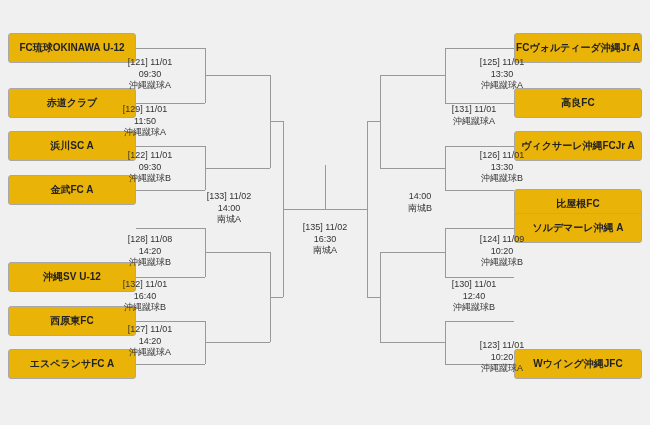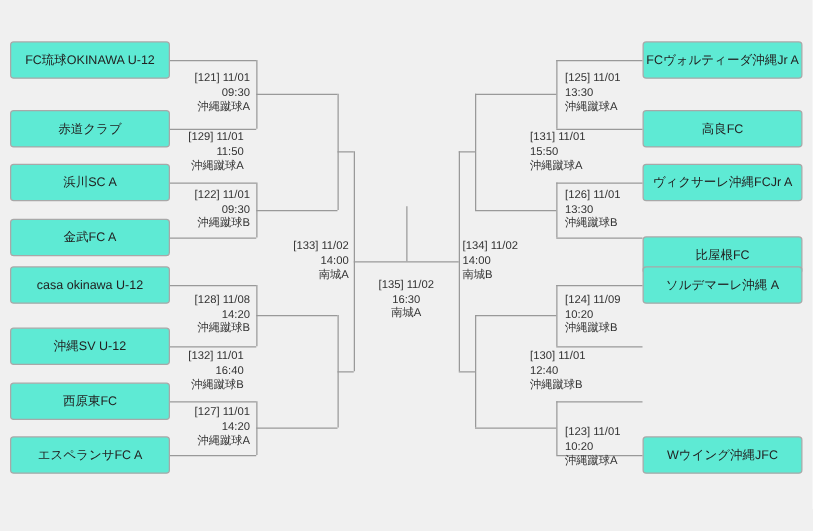--- a/index.html
+++ b/index.html
@@ -1,38 +1,37 @@
 <!DOCTYPE html>
 <html><head>
 <meta charset="utf-8">
 <title>Tournament Bracket</title>
 <style>
   html,body{margin:0;padding:0;}
   .stage{position:relative;width:650px;height:425px;background:#f0f0f0;overflow:hidden;
          font-family:"Liberation Sans","DejaVu Sans",sans-serif;}
-  .team{position:absolute;width:128px;height:30px;background:#5eead4;border:1px solid #a8a8a8;
+  .team{position:absolute;width:128px;height:30px;background:#eab308;border:1px solid #a8a8a8;
         border-radius:3px;box-sizing:border-box;display:flex;align-items:center;justify-content:center;
-        font-size:10px;color:#222;white-space:nowrap;overflow:hidden;}
+        font-size:10px;color:#222;white-space:nowrap;overflow:hidden;font-weight:bold;}
   .hline{position:absolute;height:0;border-top:1px solid #999;}
   .vline{position:absolute;width:0;border-left:1px solid #999;}
   .mlabel{position:absolute;font-size:9px;line-height:11.5px;color:#333;}
-  .ra{text-align:right;}
-  .la{text-align:left;}
+  .ra{text-align:center;}
+  .la{text-align:center;}
   .ca{text-align:center;}
 </style>
 </head>
 <body>
 
 <div class="stage">
 
   <div class="team" style="left:8px;top:33px">FC琉球OKINAWA U-12</div>
   <div class="team" style="left:8px;top:88px">赤道クラブ</div>
   <div class="team" style="left:8px;top:131px">浜川SC A</div>
   <div class="team" style="left:8px;top:175px">金武FC A</div>
-  <div class="team" style="left:8px;top:213px">casa okinawa U-12</div>
   <div class="team" style="left:8px;top:262px">沖縄SV U-12</div>
   <div class="team" style="left:8px;top:306px">西原東FC</div>
   <div class="team" style="left:8px;top:349px">エスペランサFC A</div>
 
   <div class="team" style="left:514px;top:33px">FCヴォルティーダ沖縄Jr A</div>
   <div class="team" style="left:514px;top:88px">高良FC</div>
   <div class="team" style="left:514px;top:131px">ヴィクサーレ沖縄FCJr A</div>
   <div class="team" style="left:514px;top:189px">比屋根FC</div>
   <div class="team" style="left:514px;top:213px">ソルデマーレ沖縄 A</div>
   <div class="team" style="left:514px;top:349px">Wウイング沖縄JFC</div>
@@ -126,30 +125,28 @@
     <div>南城A</div>
   </div>
 
   <div class="mlabel la" style="left:452px;top:57px;width:100px">
     <div>[125] 11/01</div>
     <div>13:30</div>
     <div>沖縄蹴球A</div>
   </div>
   <div class="mlabel la" style="left:424px;top:104px;width:100px">
     <div>[131] 11/01</div>
-    <div>15:50</div>
     <div>沖縄蹴球A</div>
   </div>
   <div class="mlabel la" style="left:452px;top:150px;width:100px">
     <div>[126] 11/01</div>
     <div>13:30</div>
     <div>沖縄蹴球B</div>
   </div>
   <div class="mlabel la" style="left:370px;top:191px;width:100px">
-    <div>[134] 11/02</div>
     <div>14:00</div>
     <div>南城B</div>
   </div>
   <div class="mlabel la" style="left:452px;top:234px;width:100px">
     <div>[124] 11/09</div>
     <div>10:20</div>
     <div>沖縄蹴球B</div>
   </div>
   <div class="mlabel la" style="left:424px;top:279px;width:100px">
     <div>[130] 11/01</div>

